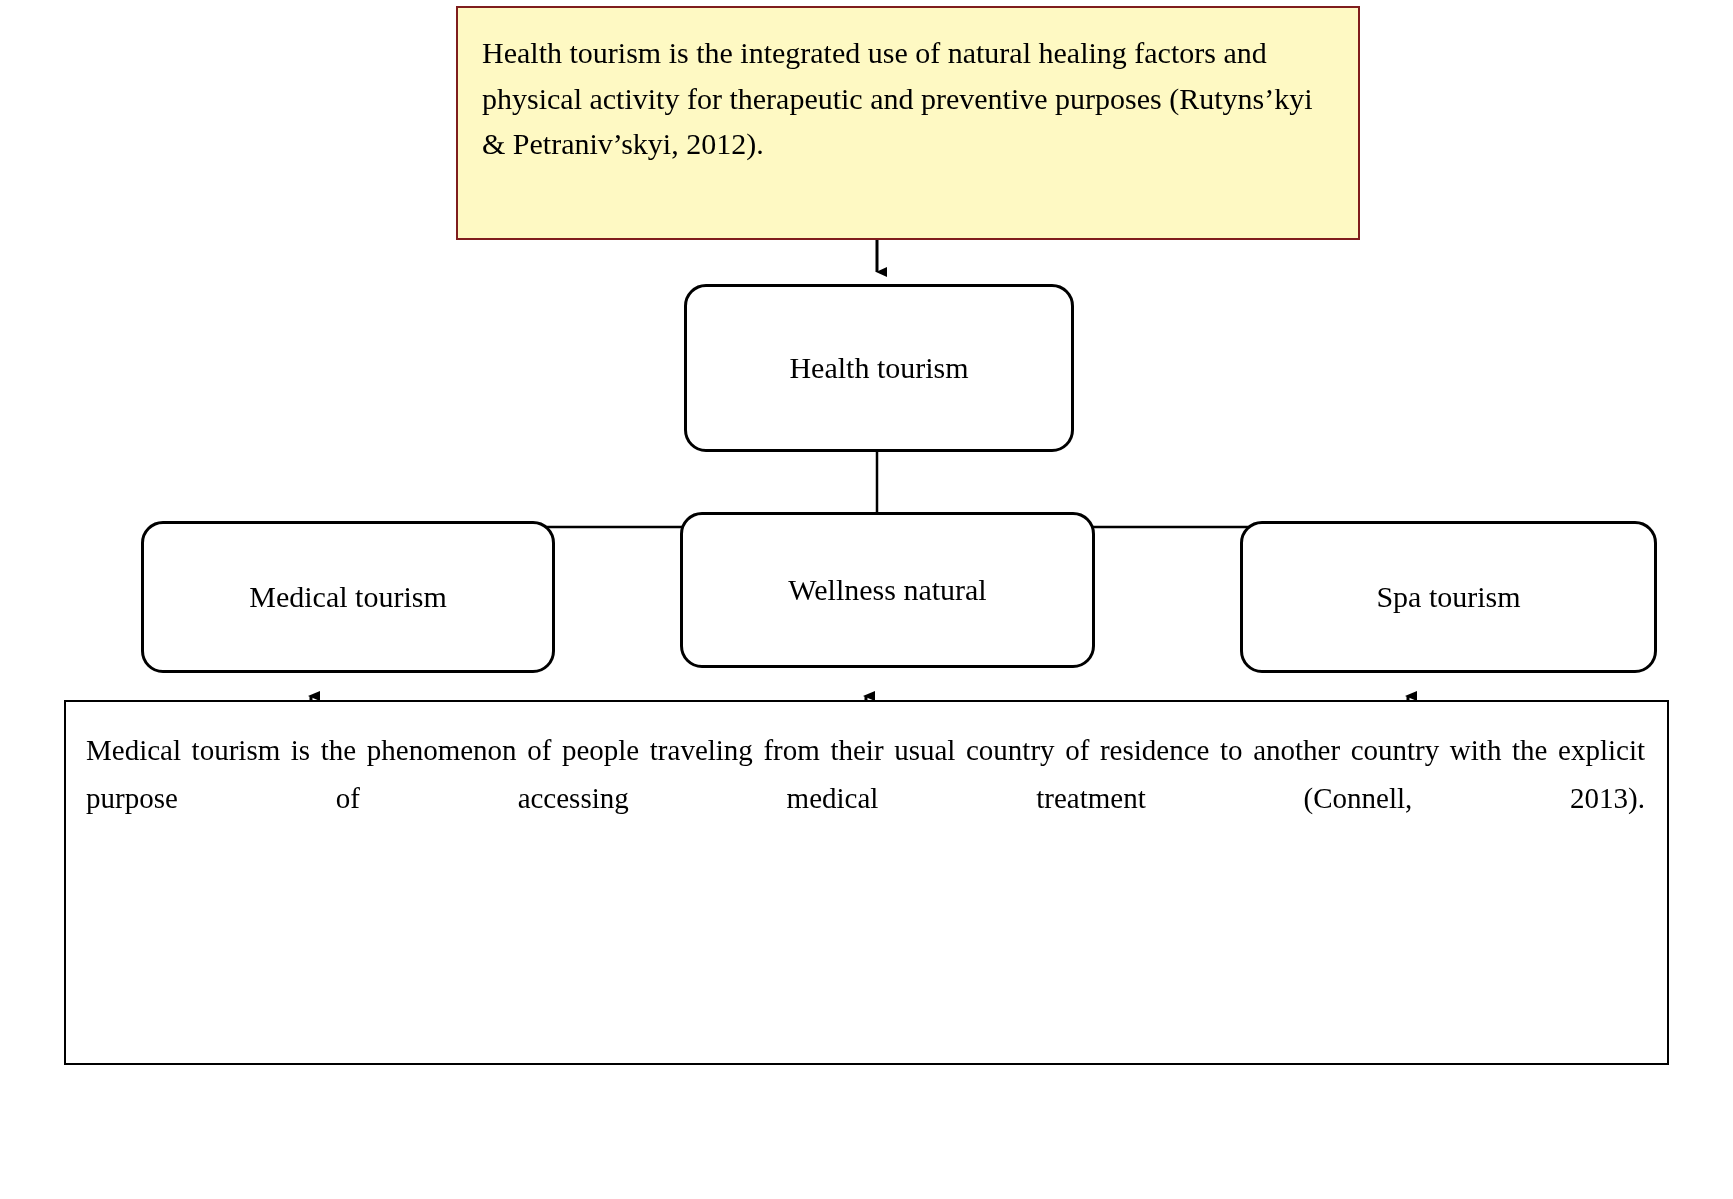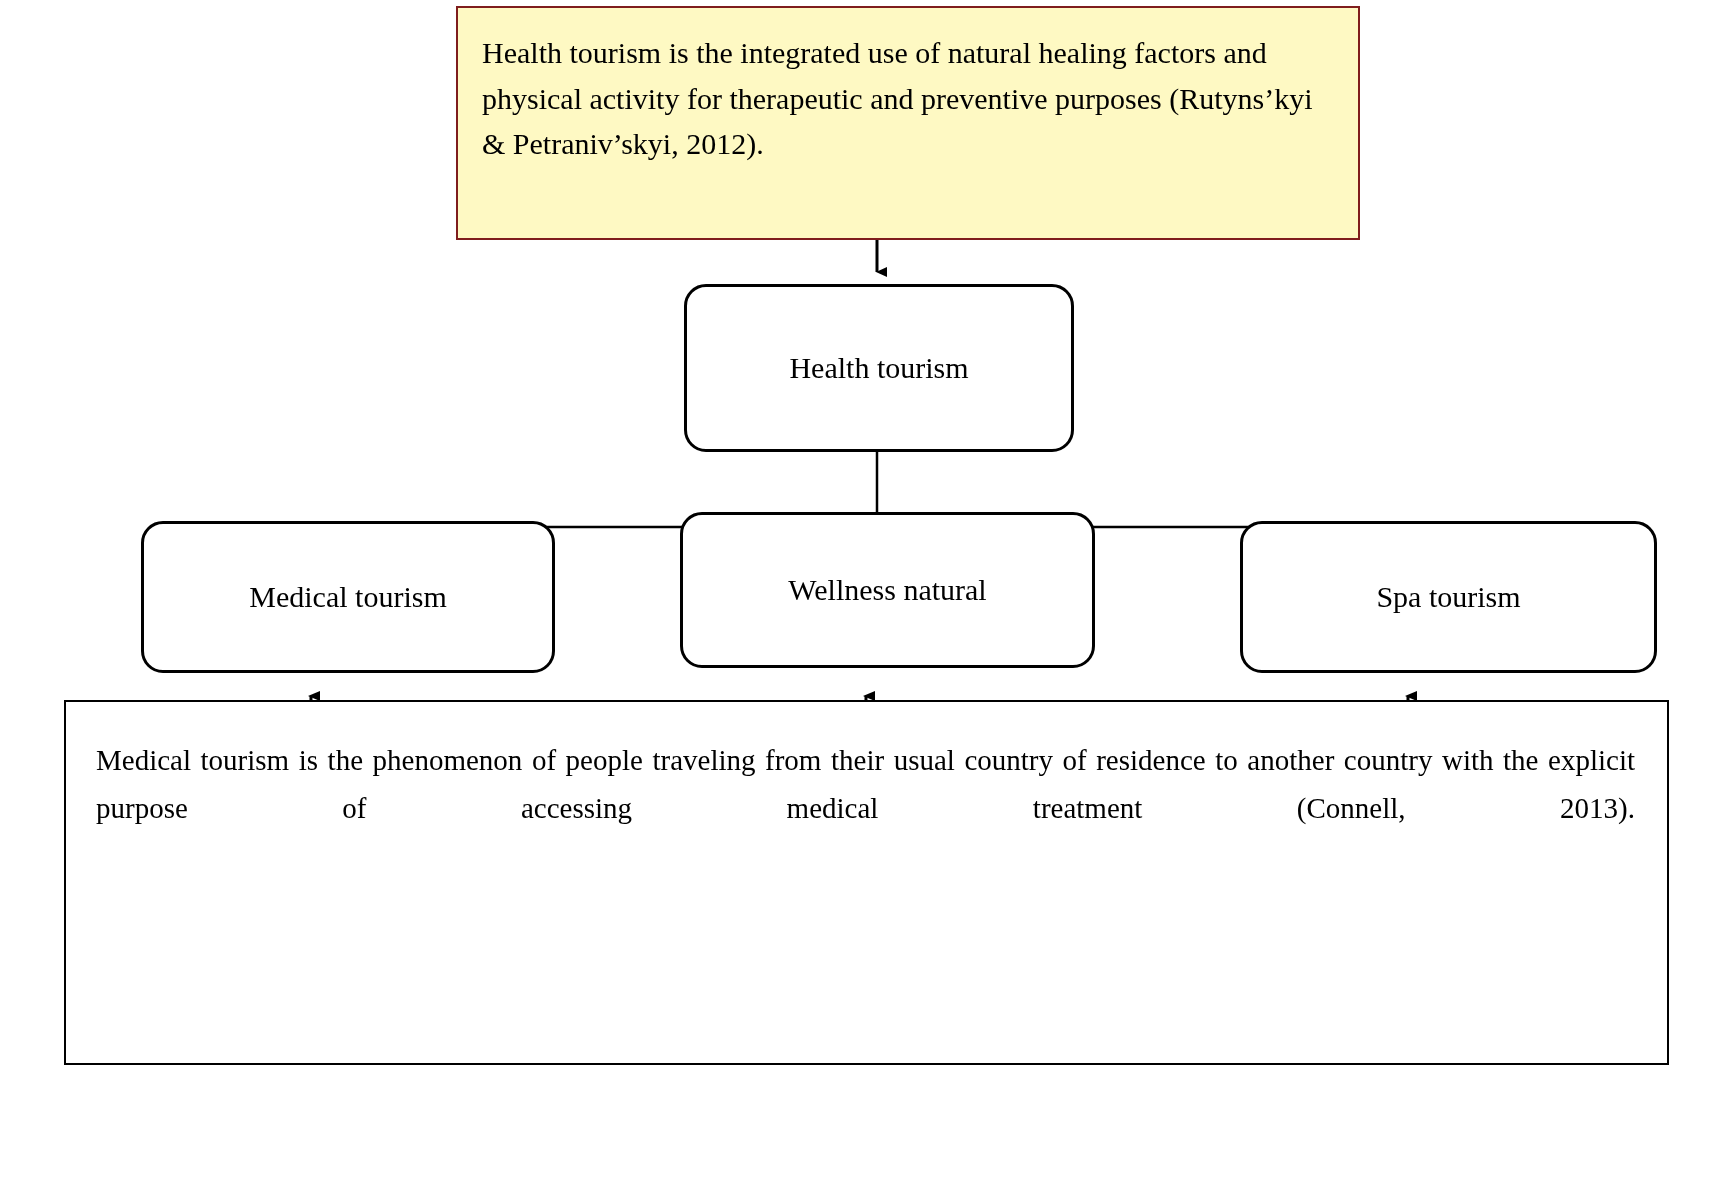--- a/index.html
+++ b/index.html
@@ -76,21 +76,21 @@
   .desc-cell {
     box-sizing: border-box;
     flex: 1 1 0;
     padding: 24px 22px 12px 20px;
     border-right: 2px solid #000000;
   }
   .desc-cell:last-child {
     border-right: none;
   }
   .desc-cell p {
-    margin: 10px;
+    margin: 0;
     font-size: 29px;
     line-height: 1.66;
     text-align: justify;
     text-justify: inter-word;
     hyphens: none;
   }
   
   .desc-cell p::after {
     content: "";
     display: inline-block;

